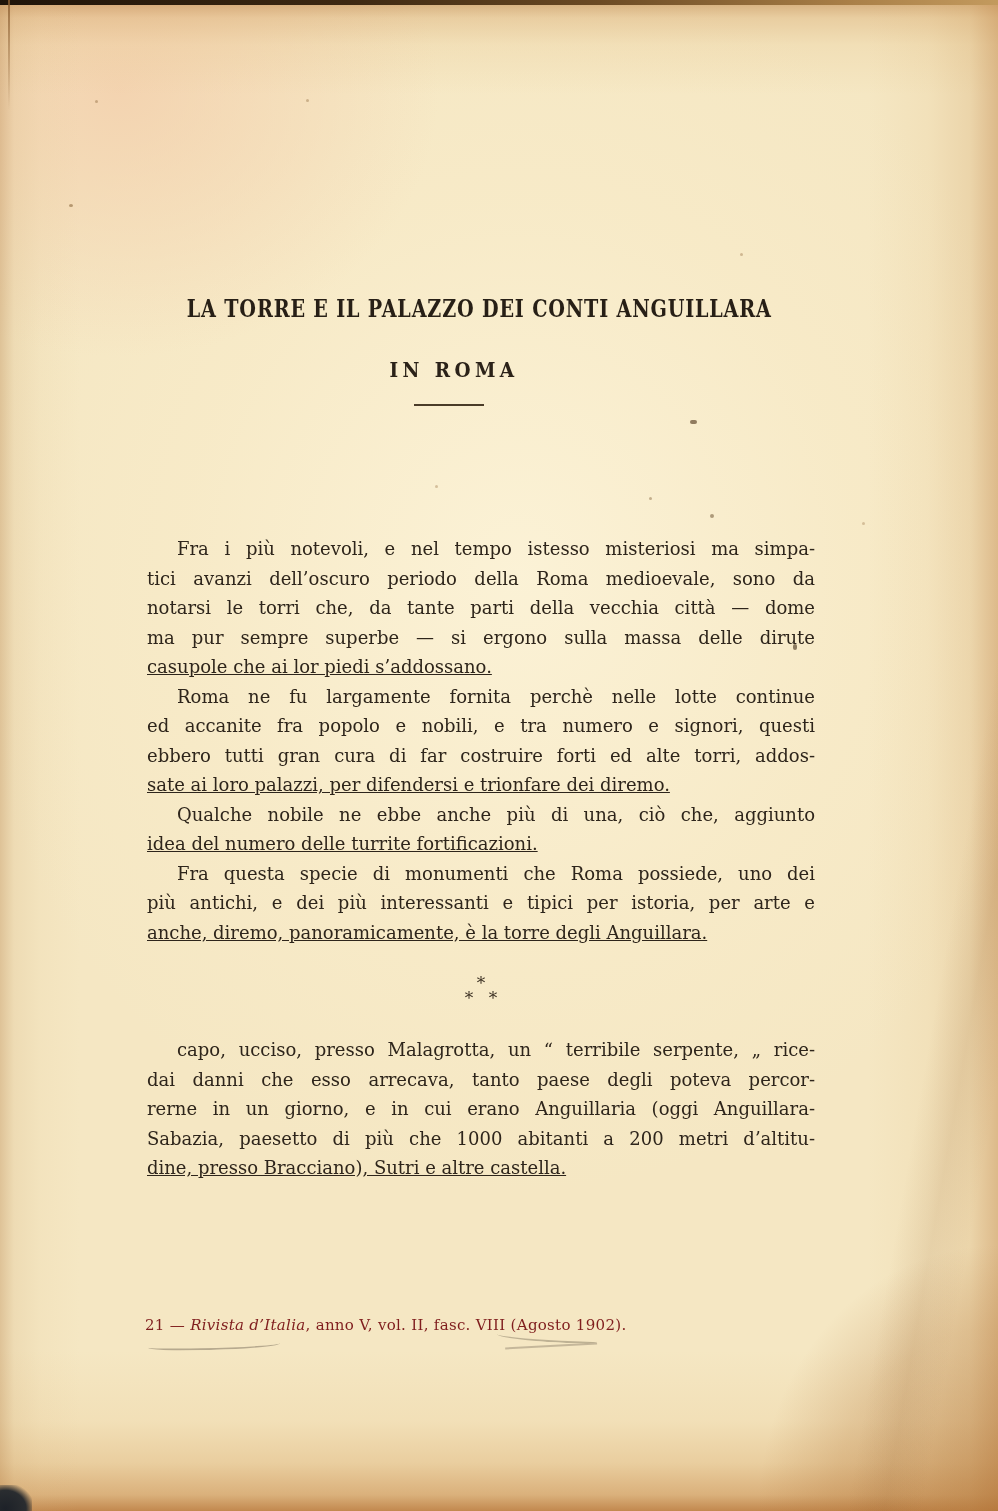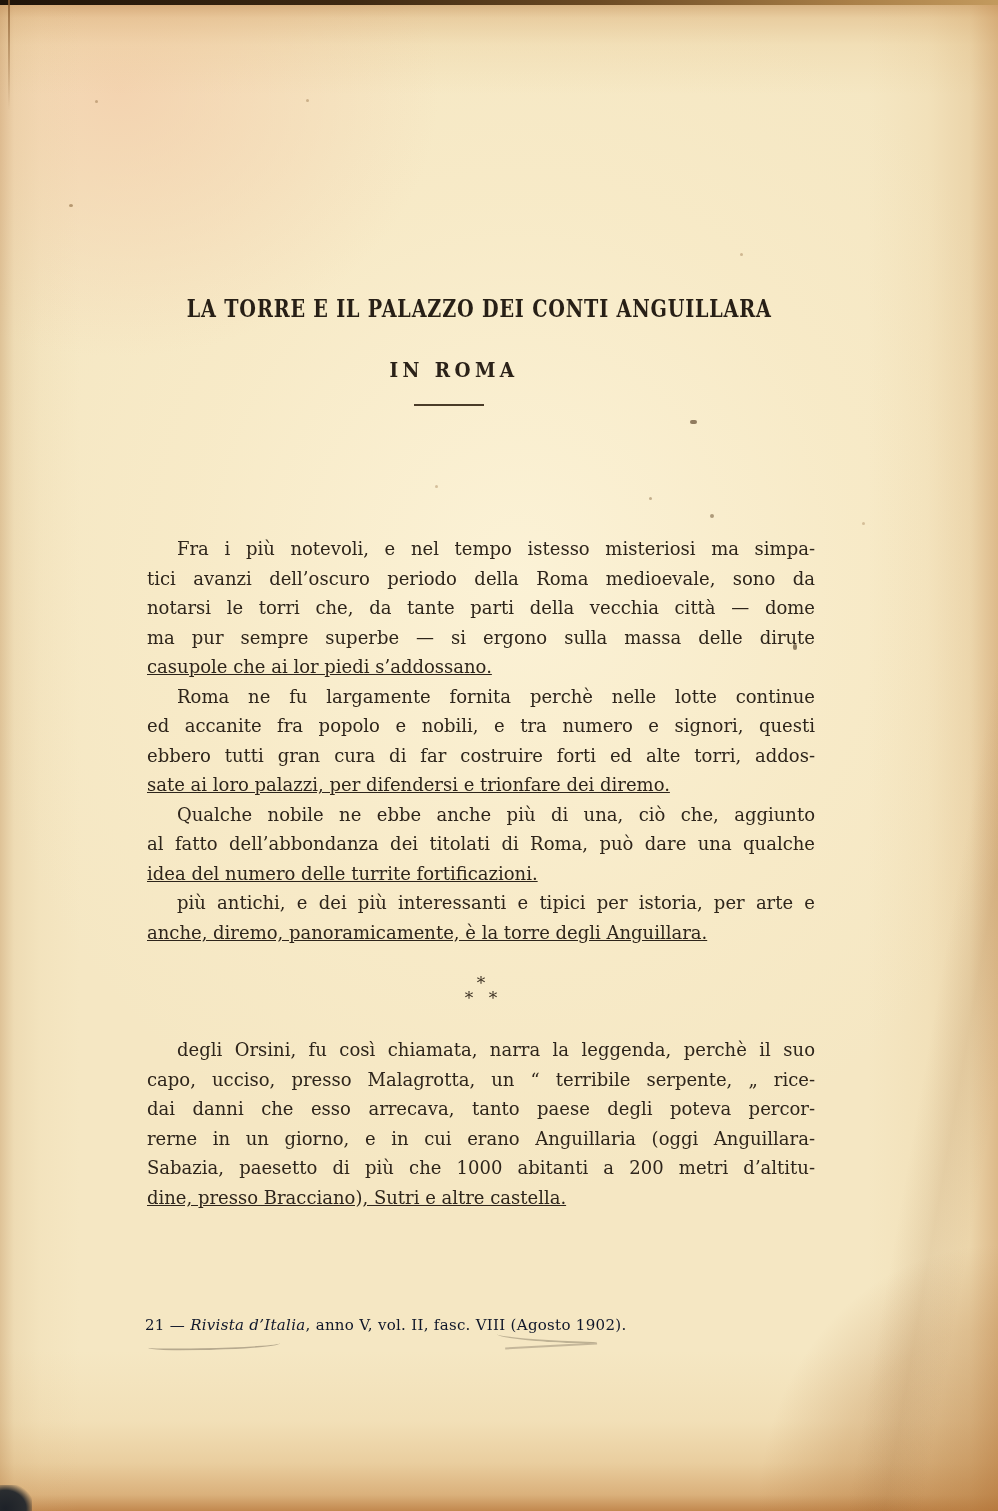--- a/index.html
+++ b/index.html
@@ -102,21 +102,21 @@
 
   .asterism {
     height: 88px;
     display: flex; flex-direction: column; align-items: center; justify-content: center;
     font-size: 17px; color: #3a2f22; line-height: 15px;
   }
   .asterism .row2 { word-spacing: 10px; }
 
   .footer-note {
     position: absolute; top: 1316px; left: 145px;
-    font-size: 15px; color: #0f172a; letter-spacing: 0.3px;
+    font-size: 15px; color: #7f1d1d; letter-spacing: 0.3px;
   }
   .footer-note .journal { font-style: italic; }
 
   
   .pencil { position: absolute; pointer-events: none; }
   .pencil-a {
     left: 148px; top: 1341px; width: 132px; height: 7px;
     border-bottom: 2px solid rgba(120,108,90,0.5);
     border-radius: 0 0 60% 40%;
     transform: rotate(-1.2deg);
@@ -177,36 +177,35 @@
 
     <div class="para">
       <div class="line">Roma ne fu largamente fornita perchè nelle lotte continue</div>
       <div class="line">ed accanite fra popolo e nobili, e tra numero e signori, questi</div>
       <div class="line">ebbero tutti gran cura di far costruire forti ed alte torri, addos-</div>
       <div class="line last">sate ai loro palazzi, per difendersi e trionfare dei diremo.</div>
     </div>
 
     <div class="para">
       <div class="line">Qualche nobile ne ebbe anche più di una, ciò che, aggiunto</div>
-      <div class="line">al fatto dell’abbondanza dei titolati di Roma, può dare una qualche</div>
       <div class="line last">idea del numero delle turrite fortificazioni.</div>
     </div>
 
     <div class="para">
+      <div class="line">Fra questa specie di monumenti che Roma possiede, uno dei</div>
       <div class="line">più antichi, e dei più interessanti e tipici per istoria, per arte e</div>
       <div class="line last">anche, diremo, panoramicamente, è la torre degli Anguillara.</div>
     </div>
 
     <div class="asterism">
       <div class="row1">*</div>
       <div class="row2">* *</div>
     </div>
 
     <div class="para">
-      <div class="line">degli Orsini, fu così chiamata, narra la leggenda, perchè il suo</div>
       <div class="line">capo, ucciso, presso Malagrotta, un “ terribile serpente, „ rice-</div>
       <div class="line">dai danni che esso arrecava, tanto paese degli poteva percor-</div>
       <div class="line">rerne in un giorno, e in cui erano Anguillaria (oggi Anguillara-</div>
       <div class="line">Sabazia, paesetto di più che 1000 abitanti a 200 metri d’altitu-</div>
       <div class="line last">dine, presso Bracciano), Sutri e altre castella.</div>
     </div>
 
   </div>
 </div>
 

